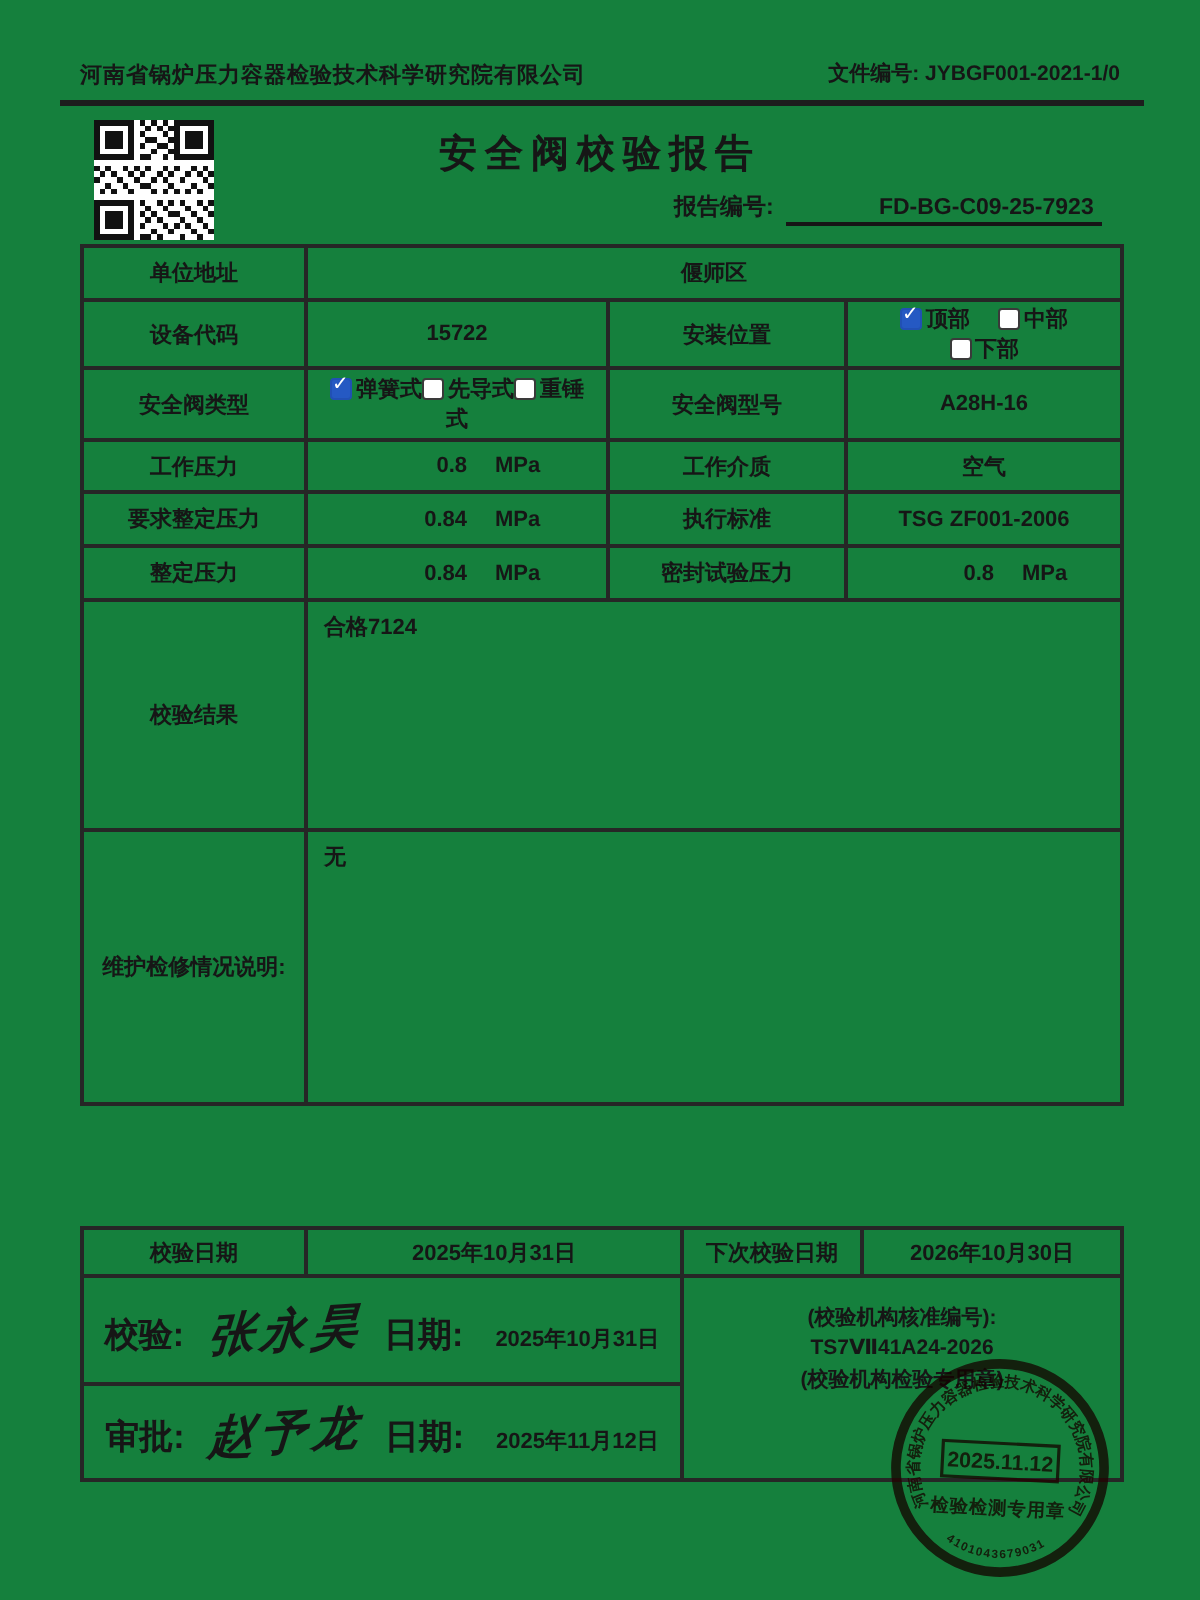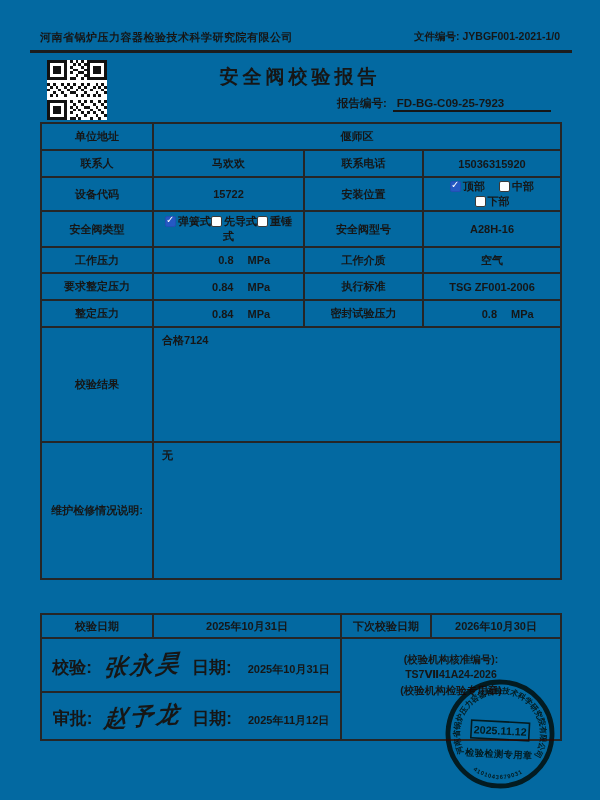--- a/index.html
+++ b/index.html
@@ -1,28 +1,28 @@
 <!DOCTYPE html>
 <html><head>
 <meta charset="utf-8">
 <style>
   html,body{margin:0;padding:0;width:600px;height:800px;overflow:hidden;}
   body{background:#fbfbfa;font-family:"Liberation Sans","DejaVu Sans",sans-serif;color:#161616;-webkit-font-smoothing:antialiased;}
-  .page{position:relative;width:600px;height:800px;background:#0369a1;}
+  .page{position:relative;width:600px;height:800px;background:#15803d;}
 
   
   .hdr-company{position:absolute;left:40px;top:30px;font-size:11px;font-weight:700;letter-spacing:.5px;}
   .hdr-doc{position:absolute;right:40px;top:30px;font-size:10.5px;font-weight:700;}
   .hdr-rule{position:absolute;left:30px;top:50px;width:542px;height:2.5px;background:#1d1d1d;}
 
   .qr{position:absolute;left:47px;top:60px;width:60px;height:60px;}
   .title{position:absolute;left:0;top:64px;width:100%;text-align:center;font-size:19px;font-weight:700;letter-spacing:4px;}
   .report-no{position:absolute;left:337px;top:96px;font-size:11.5px;font-weight:700;}
   .rn-label{margin-right:6px;}
-  .rn-value{display:inline-block;min-width:150px;border-bottom:2px solid #161616;text-align:left;padding:0 4px 1px 4px;}
+  .rn-value{display:inline-block;min-width:150px;border-bottom:2px solid #161616;text-align:right;padding:0 4px 1px 4px;}
 
   
   .t{position:absolute;left:40px;border-collapse:collapse;table-layout:fixed;font-size:11px;font-weight:700;}
   .t1{top:122px;}
   .t2{top:613px;}
   .t td{border:2px solid #262626;text-align:center;vertical-align:middle;padding:1px 2px;overflow:hidden;}
   tr.h28{height:28px}tr.h27{height:27px}tr.h26{height:26px}tr.h24{height:24px}
   tr.h22{height:30px}tr.h115{height:115px}tr.h137{height:137px}tr.h54{height:54px}tr.h48{height:48px}
   td.topleft{vertical-align:top;text-align:left;padding:5px 8px;margin-left:42px;}
   .ul{border-bottom:2px solid #161616;padding:0 10px 1px 10px;}
@@ -99,26 +99,20 @@
         <col style="width:112px">
         <col style="width:151px">
         <col style="width:119px">
         <col style="width:138px">
       </colgroup>
     <tbody>
     <tr class="h27">
       <td>单位地址</td>
       <td colspan="3">偃师区</td>
     </tr>
-    <tr class="h27">
-      <td>联系人</td>
-      <td>马欢欢</td>
-      <td>联系电话</td>
-      <td>15036315920</td>
-    </tr>
     <tr class="h22">
       <td>设备代码</td>
       <td>15722</td>
       <td>安装位置</td>
       <td>
         <span class="cbi"><span class="cb checked"></span><span>顶部</span></span><span class="cbi"><span class="cb unchecked"></span><span>中部</span></span><span class="cbi"><span class="cb unchecked"></span><span>下部</span></span>
       </td>
     </tr>
     <tr class="h26">
       <td>安全阀类型</td>

